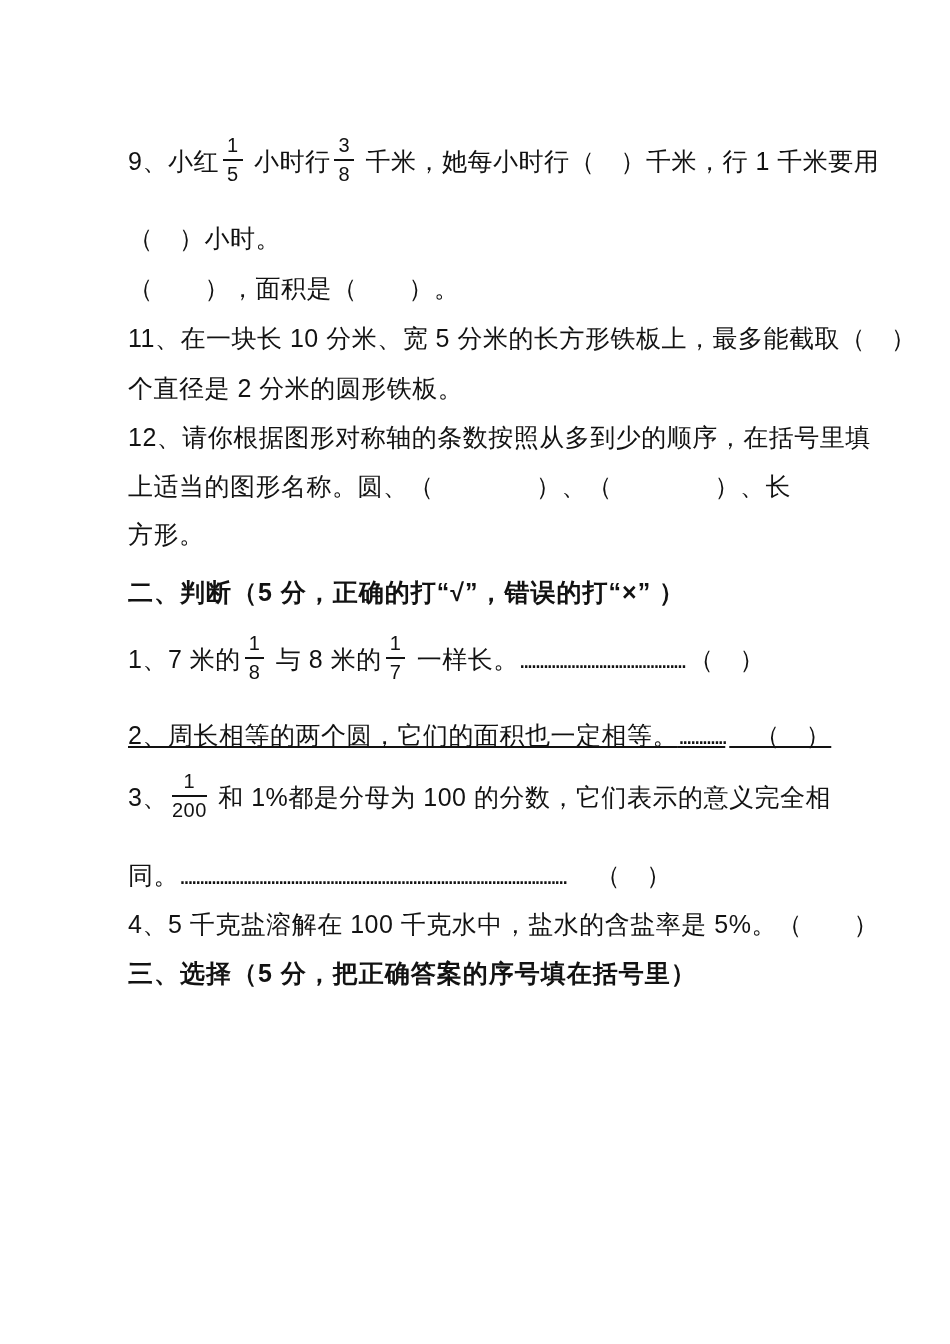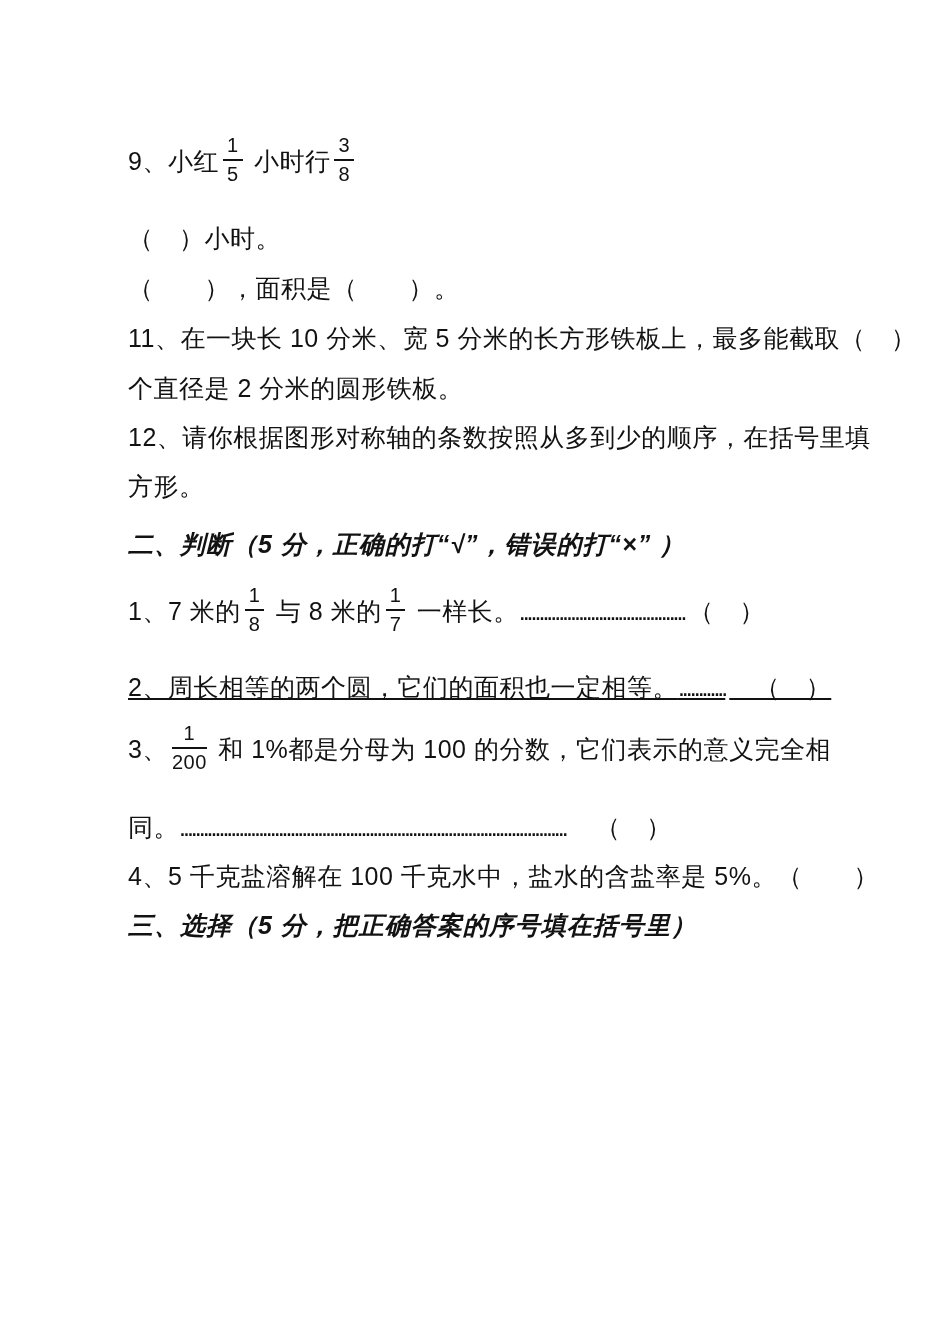--- a/index.html
+++ b/index.html
@@ -15,21 +15,21 @@
     left:128px;top:136px;
     width:706px;
   }
   .line{
     font-size:25px;
     line-height:40px;
     color:#121212;
     white-space:nowrap;
     letter-spacing:0.5px;
   }
-  .bold{font-weight:bold;letter-spacing:1px;font-style:italic;}
+  .bold{font-weight:bold;letter-spacing:1px;}
   .frac{
     display:inline-block;
     vertical-align:middle;
     text-align:center;
     font-size:20px;
     line-height:1.25;
     margin:0 4px;
     transform:translateY(-3px);
   }
   .frac .num{display:block;padding:0 4px 1px;border-bottom:2px solid #121212;}
@@ -44,39 +44,42 @@
   .g10{margin-bottom:10px;} .g17{margin-bottom:17px;text-decoration:underline;} .g22{margin-bottom:22px;}
   .g27{margin-bottom:27px;} .g28{margin-bottom:28px;} .g29{margin-bottom:29px;}
 </style>
 </head>
 <body>
 
 <div class="page">
   <div class="content">
 
     <div class="line g28">
-      <span>9、小红</span><span class="frac"><span class="num">1</span><span class="den">5</span></span><span> 小时行</span><span class="frac"><span class="num">3</span><span class="den">8</span></span>
+      <span>9、小红</span><span class="frac"><span class="num">1</span><span class="den">5</span></span><span> 小时行</span><span class="frac"><span class="num">3</span><span class="den">8</span></span><span> 千米，她每小时行（　）千米，行 1 千米要用</span>
     </div>
     <div class="line g10">
       <span>（　）小时。</span>
     </div>
 
     <div class="line g10">
       <span>（　　），面积是（　　）。</span>
     </div>
 
     <div class="line g10">
       <span>11、在一块长 10 分米、宽 5 分米的长方形铁板上，最多能截取（　）</span>
     </div>
     <div class="line g9">
       <span>个直径是 2 分米的圆形铁板。</span>
     </div>
 
     <div class="line g9">
       <span>12、请你根据图形对称轴的条数按照从多到少的顺序，在括号里填</span>
+    </div>
+    <div class="line g8">
+      <span>上适当的图形名称。圆、（　　　　）、（　　　　）、长</span>
     </div>
     <div class="line g7">
       <span>方形。</span>
     </div>
 
     <div class="line bold g22">
       <span>二、判断（5 分，正确的打“√”，错误的打“×” ）</span>
     </div>
 
     <div class="line g27">

